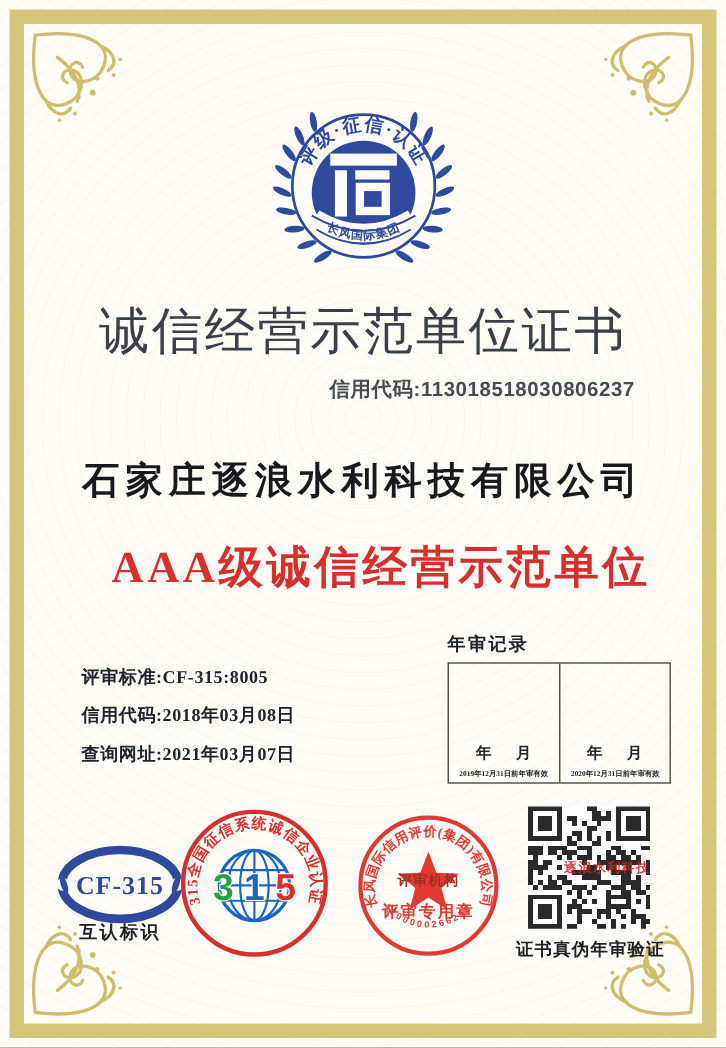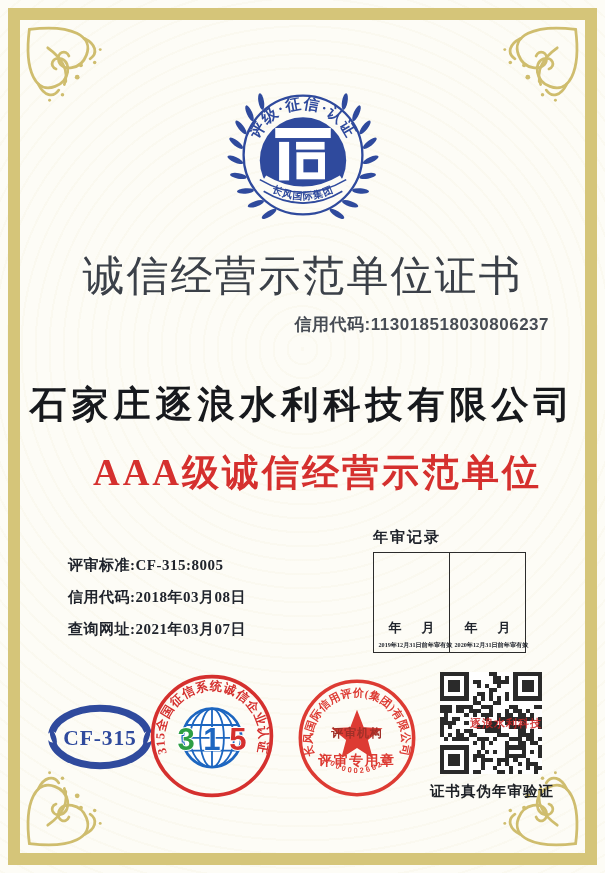--- a/index.html
+++ b/index.html
@@ -16,33 +16,33 @@
   .corner.tr{top:22px;right:22px;transform:scaleX(-1);}
   .corner.bl{bottom:22px;left:22px;transform:scaleY(-1);}
   .corner.br{bottom:22px;right:22px;transform:scale(-1,-1);}
   .corner path{stroke:#cfbd6e;stroke-width:3;fill:none;stroke-linecap:round;}
   .corner circle{fill:#cfbd6e;}
 
   .logo{position:absolute;top:74px;left:50%;transform:translateX(-50%);width:168px;height:162px;}
 
   .title{position:absolute;top:248px;left:0;width:100%;text-align:center;
     font-size:42px;font-weight:normal;color:#3b4048;letter-spacing:2px;}
-  .credit{position:absolute;top:313px;right:56px;font-size:17px;font-weight:bold;
+  .credit{position:absolute;top:313px;right:76px;font-size:17px;font-weight:bold;
     color:#474c54;letter-spacing:.5px;}
   .company{position:absolute;top:380px;left:0;width:100%;text-align:center;
-    font-size:37px;font-weight:bold;color:#17191d;letter-spacing:5px;}
+    font-size:31px;font-weight:bold;color:#17191d;letter-spacing:5px;}
   .award{position:absolute;top:448px;left:15px;width:100%;text-align:center;
     font-family:"Liberation Serif", serif;font-size:37px;font-weight:bold;
     color:#d5302e;letter-spacing:3px;}
 
   .details{position:absolute;left:68px;top:549px;
     font-family:"Liberation Serif", serif;font-size:15px;font-weight:bold;color:#20242c;}
   .details .line{height:32px;line-height:32px;letter-spacing:.5px;}
 
-  .annual{position:absolute;left:373px;top:528px;width:153px;
+  .annual{position:absolute;left:373px;top:528px;width:186px;
     font-family:"Liberation Serif", serif;color:#20242c;}
   .annual-title{font-size:15px;font-weight:bold;letter-spacing:2px;margin-bottom:5px;}
   .annual-table{display:flex;border:1.5px solid #2c2c2c;height:99px;background:transparent;}
   .annual-cell{flex:1;position:relative;}
   .annual-cell + .annual-cell{border-left:1.5px solid #2c2c2c;}
   .ym{position:absolute;bottom:15px;left:0;width:100%;display:flex;justify-content:center;gap:20px;
     font-size:13px;font-weight:bold;}
   .note{position:absolute;bottom:2px;left:0;width:100%;text-align:center;font-size:7px;
     font-weight:bold;white-space:nowrap;transform:scale(.88);}
 
@@ -203,20 +203,21 @@
   </div>
 
   <svg class="seal-cf" viewBox="0 0 120 78">
     <ellipse cx="60" cy="39" rx="54" ry="32" fill="none" stroke="#2f4a9d" stroke-width="8"></ellipse>
     <circle cx="7" cy="39" r="6" fill="#fdfcf6"></circle>
     <circle cx="113" cy="39" r="6" fill="#fdfcf6"></circle>
     <ellipse cx="8" cy="39" rx="3" ry="9" fill="#2f4a9d" transform="rotate(-18 8 39)"></ellipse>
     <ellipse cx="112" cy="39" rx="3" ry="9" fill="#2f4a9d" transform="rotate(18 112 39)"></ellipse>
     <text x="60" y="48" text-anchor="middle" font-size="24" font-weight="bold" fill="#2f4a9d" font-family="Liberation Serif, serif" letter-spacing="1">CF-315</text>
   </svg>
+  <div class="cf-caption">互认标识</div>
 
   <svg class="seal-globe" viewBox="0 0 140 140">
     <defs>
       <path id="globe-arc" d="M 25,98 A 52 52 0 1 1 115,98" fill="none"></path>
     </defs>
     <circle cx="70" cy="70" r="65" fill="none" stroke="#d5302e" stroke-width="4"></circle>
     <text font-size="13.5" font-weight="bold" fill="#d5302e" letter-spacing="1" font-family="Liberation Serif, serif">
       <textPath href="#globe-arc" startOffset="50%" text-anchor="middle">315全国征信系统诚信企业认证</textPath>
     </text>
     <g>

